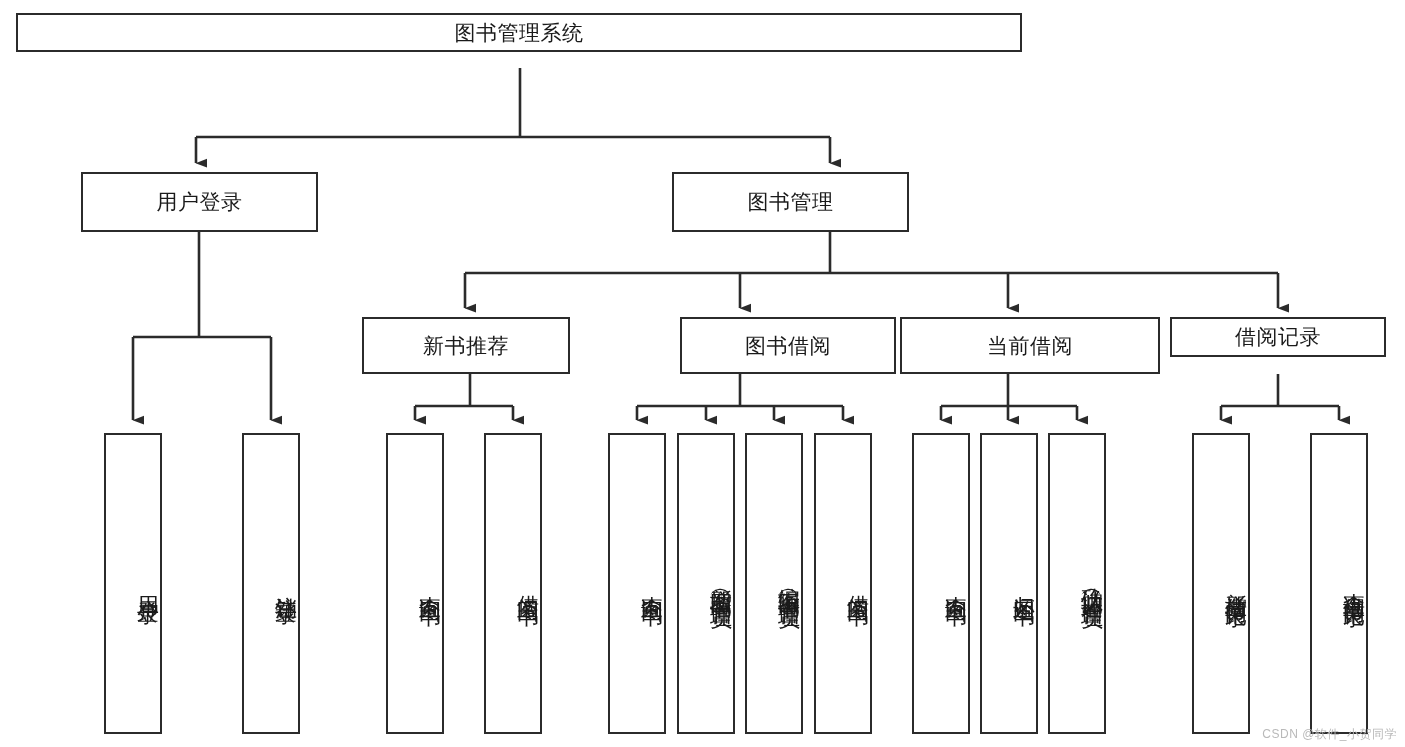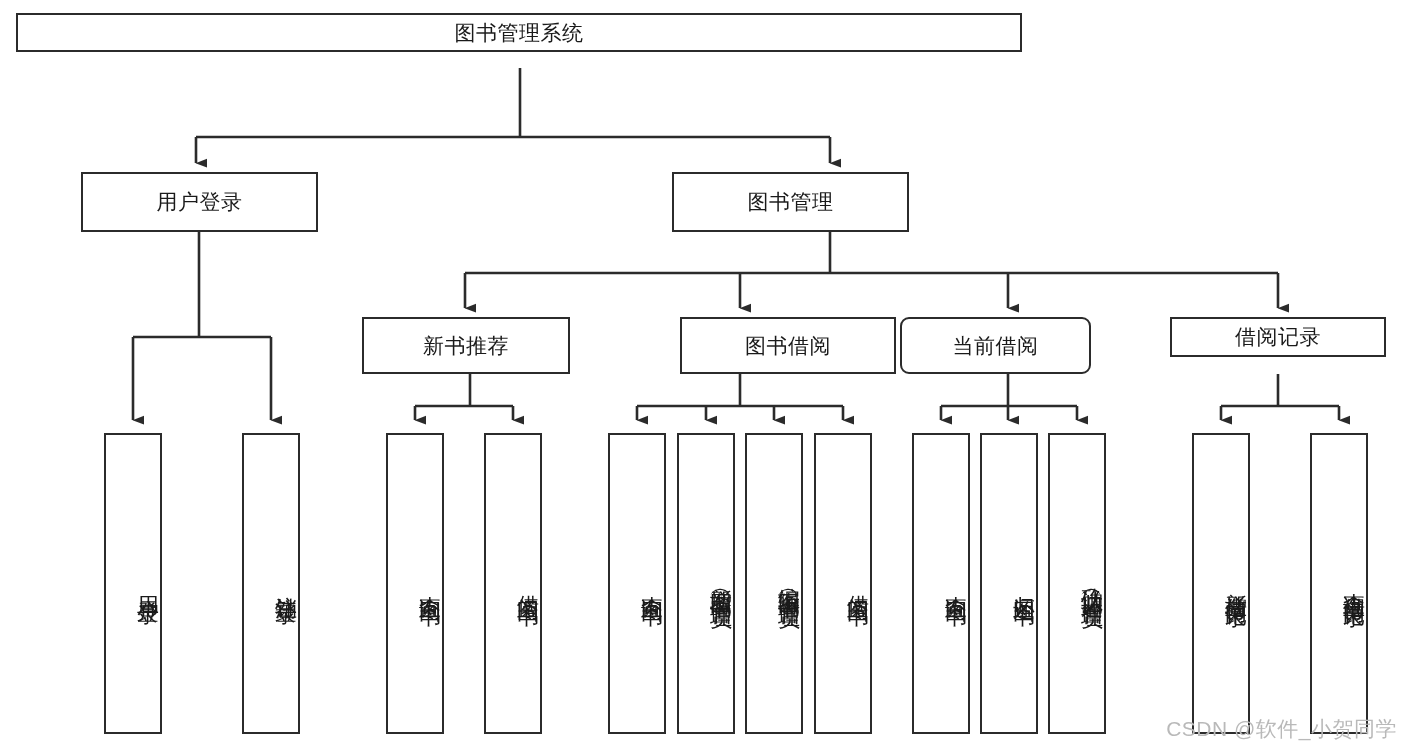--- a/index.html
+++ b/index.html
@@ -62,21 +62,21 @@
     white-space: pre-wrap;
   }
   .node.vert .node-label {
     writing-mode: vertical-rl;
     text-orientation: upright;
   }
   #watermark {
     position: absolute;
     right: 8px;
     bottom: 4px;
-    font-size: 21px;
+    font-size: 12px;
     color: #b9b9b9;
     letter-spacing: 0.5px;
     white-space: nowrap;
     user-select: none;
   }
 </style>
 </head>
 <body>
 
 <div id="diagram-root">
@@ -141,21 +141,21 @@
   <div class="node horiz" style="left:672px; top:172px; width:237px; height:60px;">
     <span class="node-label">图书管理</span>
   </div>
 
   <div class="node horiz" style="left:362px; top:317px; width:208px; height:57px;">
     <span class="node-label">新书推荐</span>
   </div>
   <div class="node horiz" style="left:632px; top:317px; width:216px; height:57px;margin-left:48px;">
     <span class="node-label">图书借阅</span>
   </div>
-  <div class="node horiz" style="left:900px; top:317px; width:191px; height:57px;border-radius:9px;">
+  <div class="node horiz" style="left:900px; top:317px; width:260px; height:57px;">
     <span class="node-label">当前借阅</span>
   </div>
   <div class="node horiz" style="left:1170px; top:317px; width:216px; height:40px;">
     <span class="node-label">借阅记录</span>
   </div>
 
   <div class="node vert" style="left:104px; top:433px; width:58px; height:301px;">
     <span class="node-label">用户登录</span>
   </div>
   <div class="node vert" style="left:242px; top:433px; width:58px; height:301px;">

